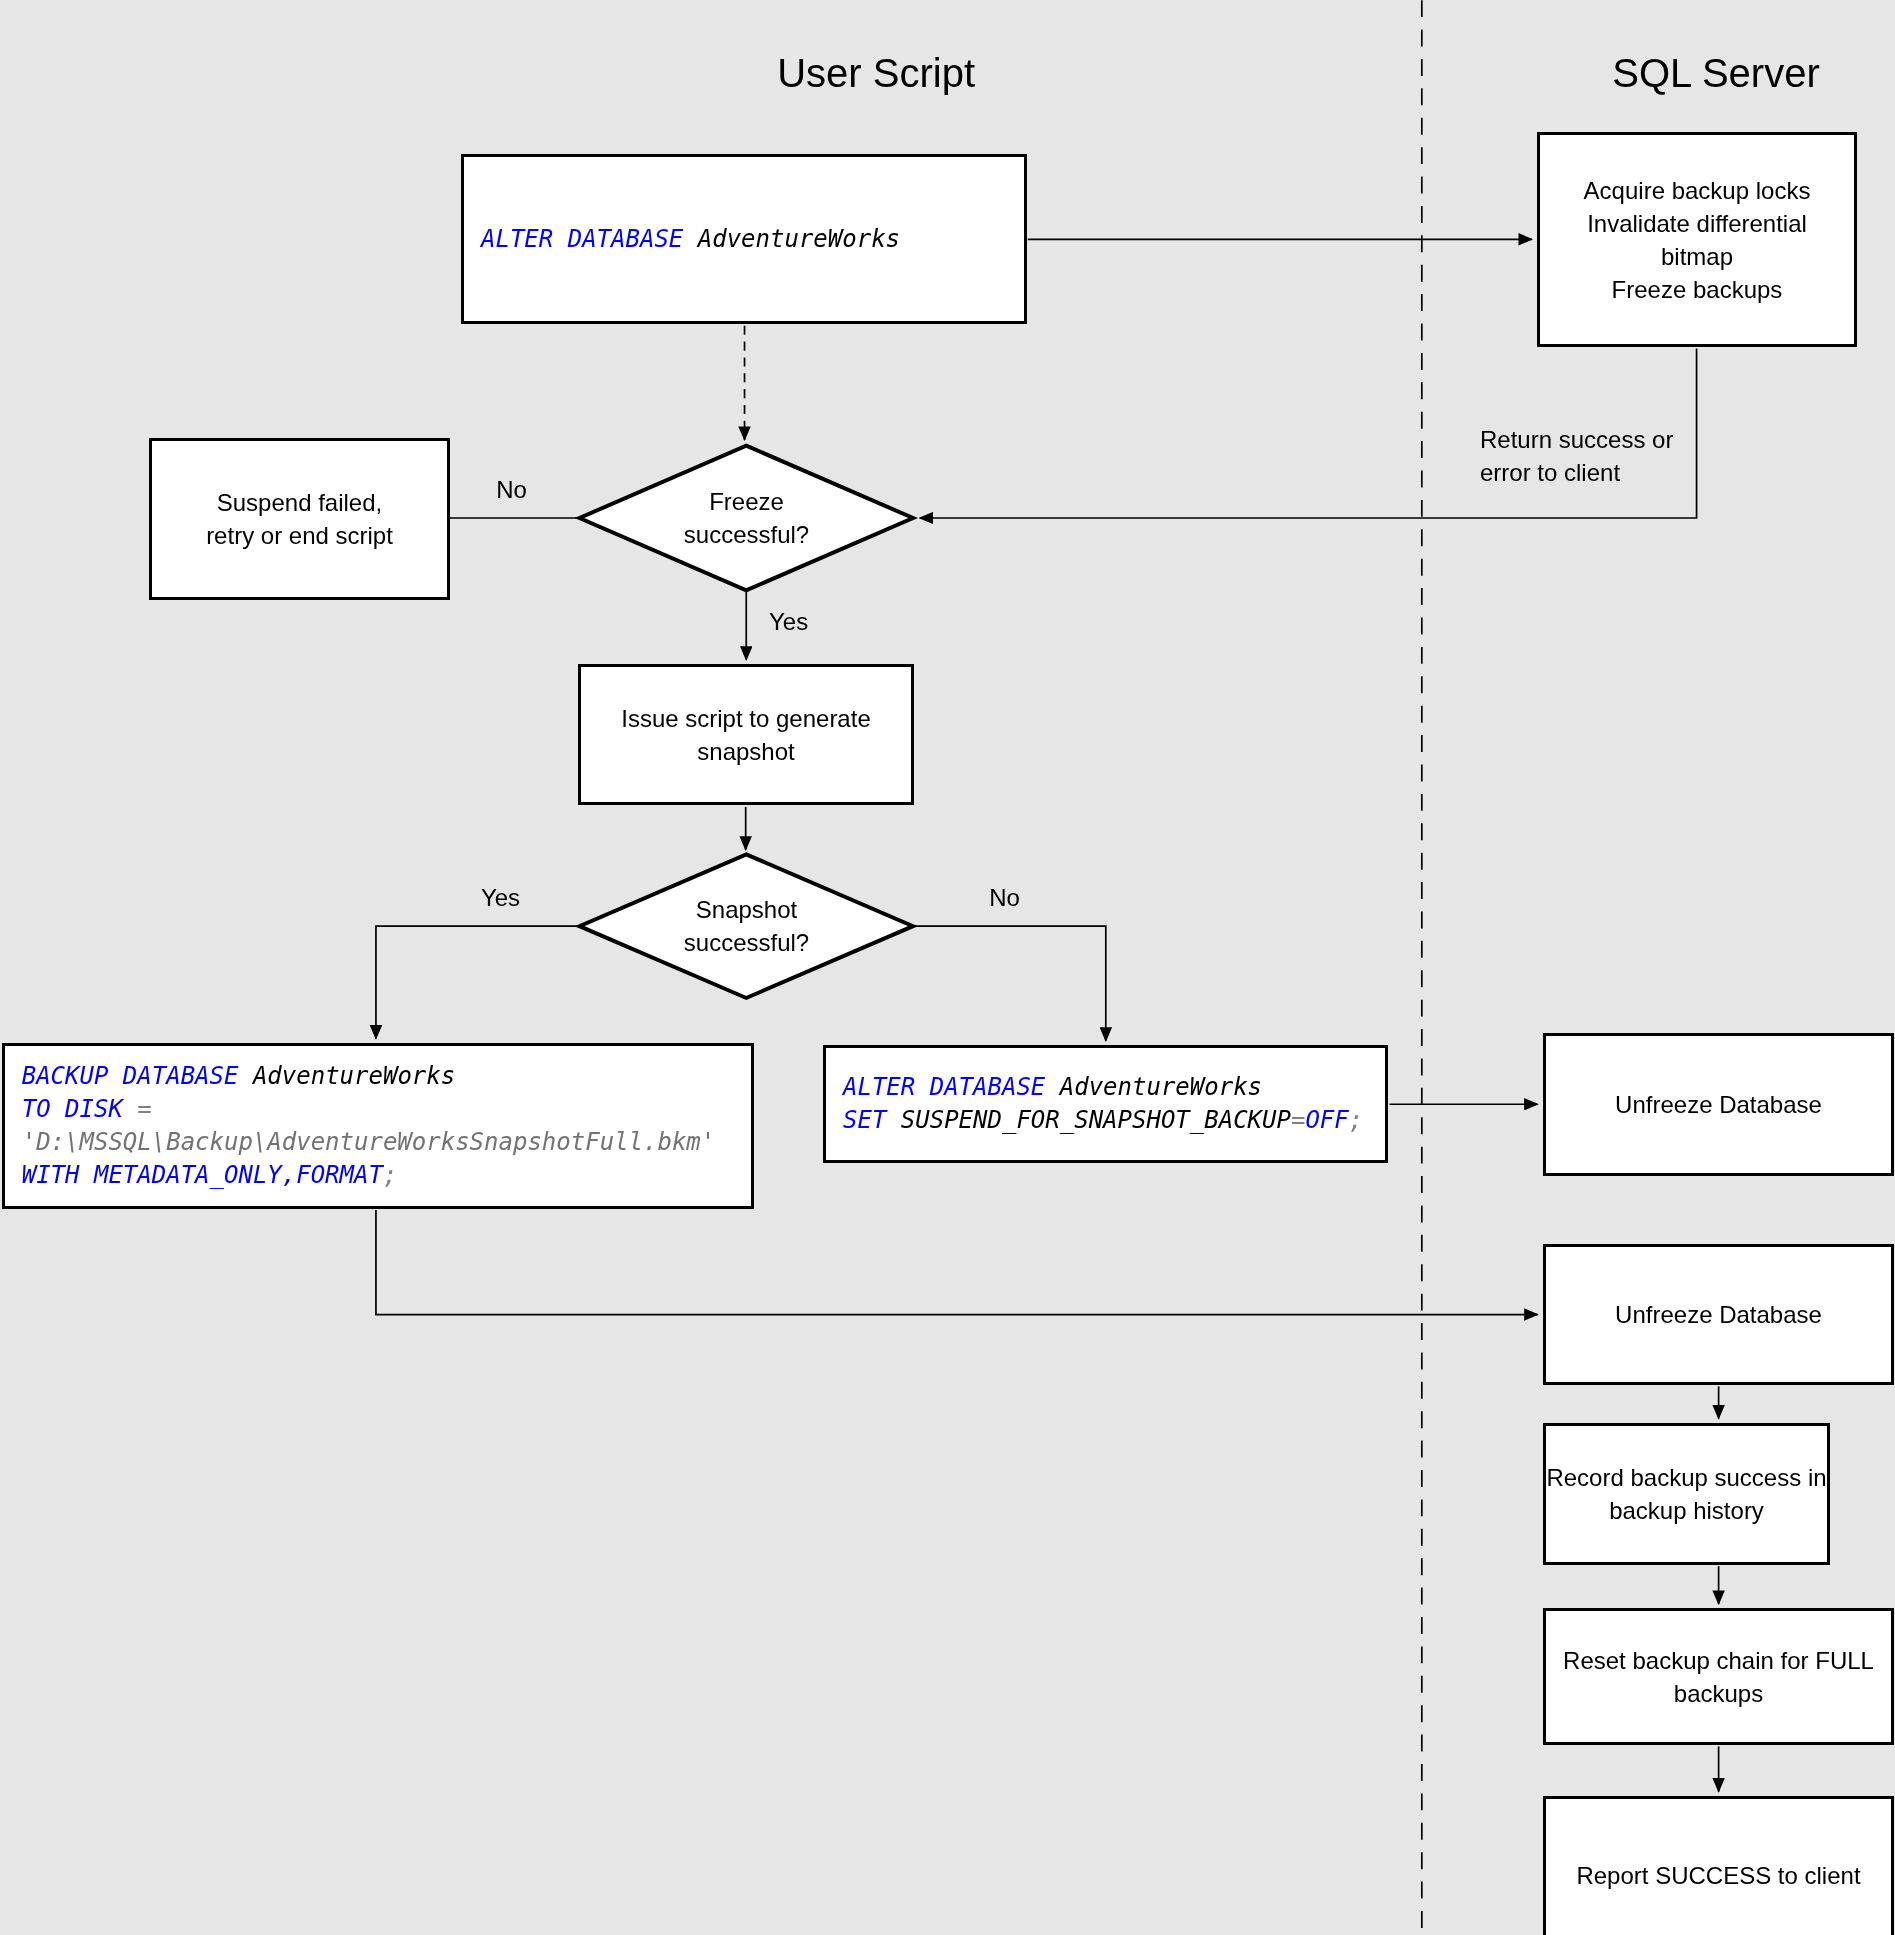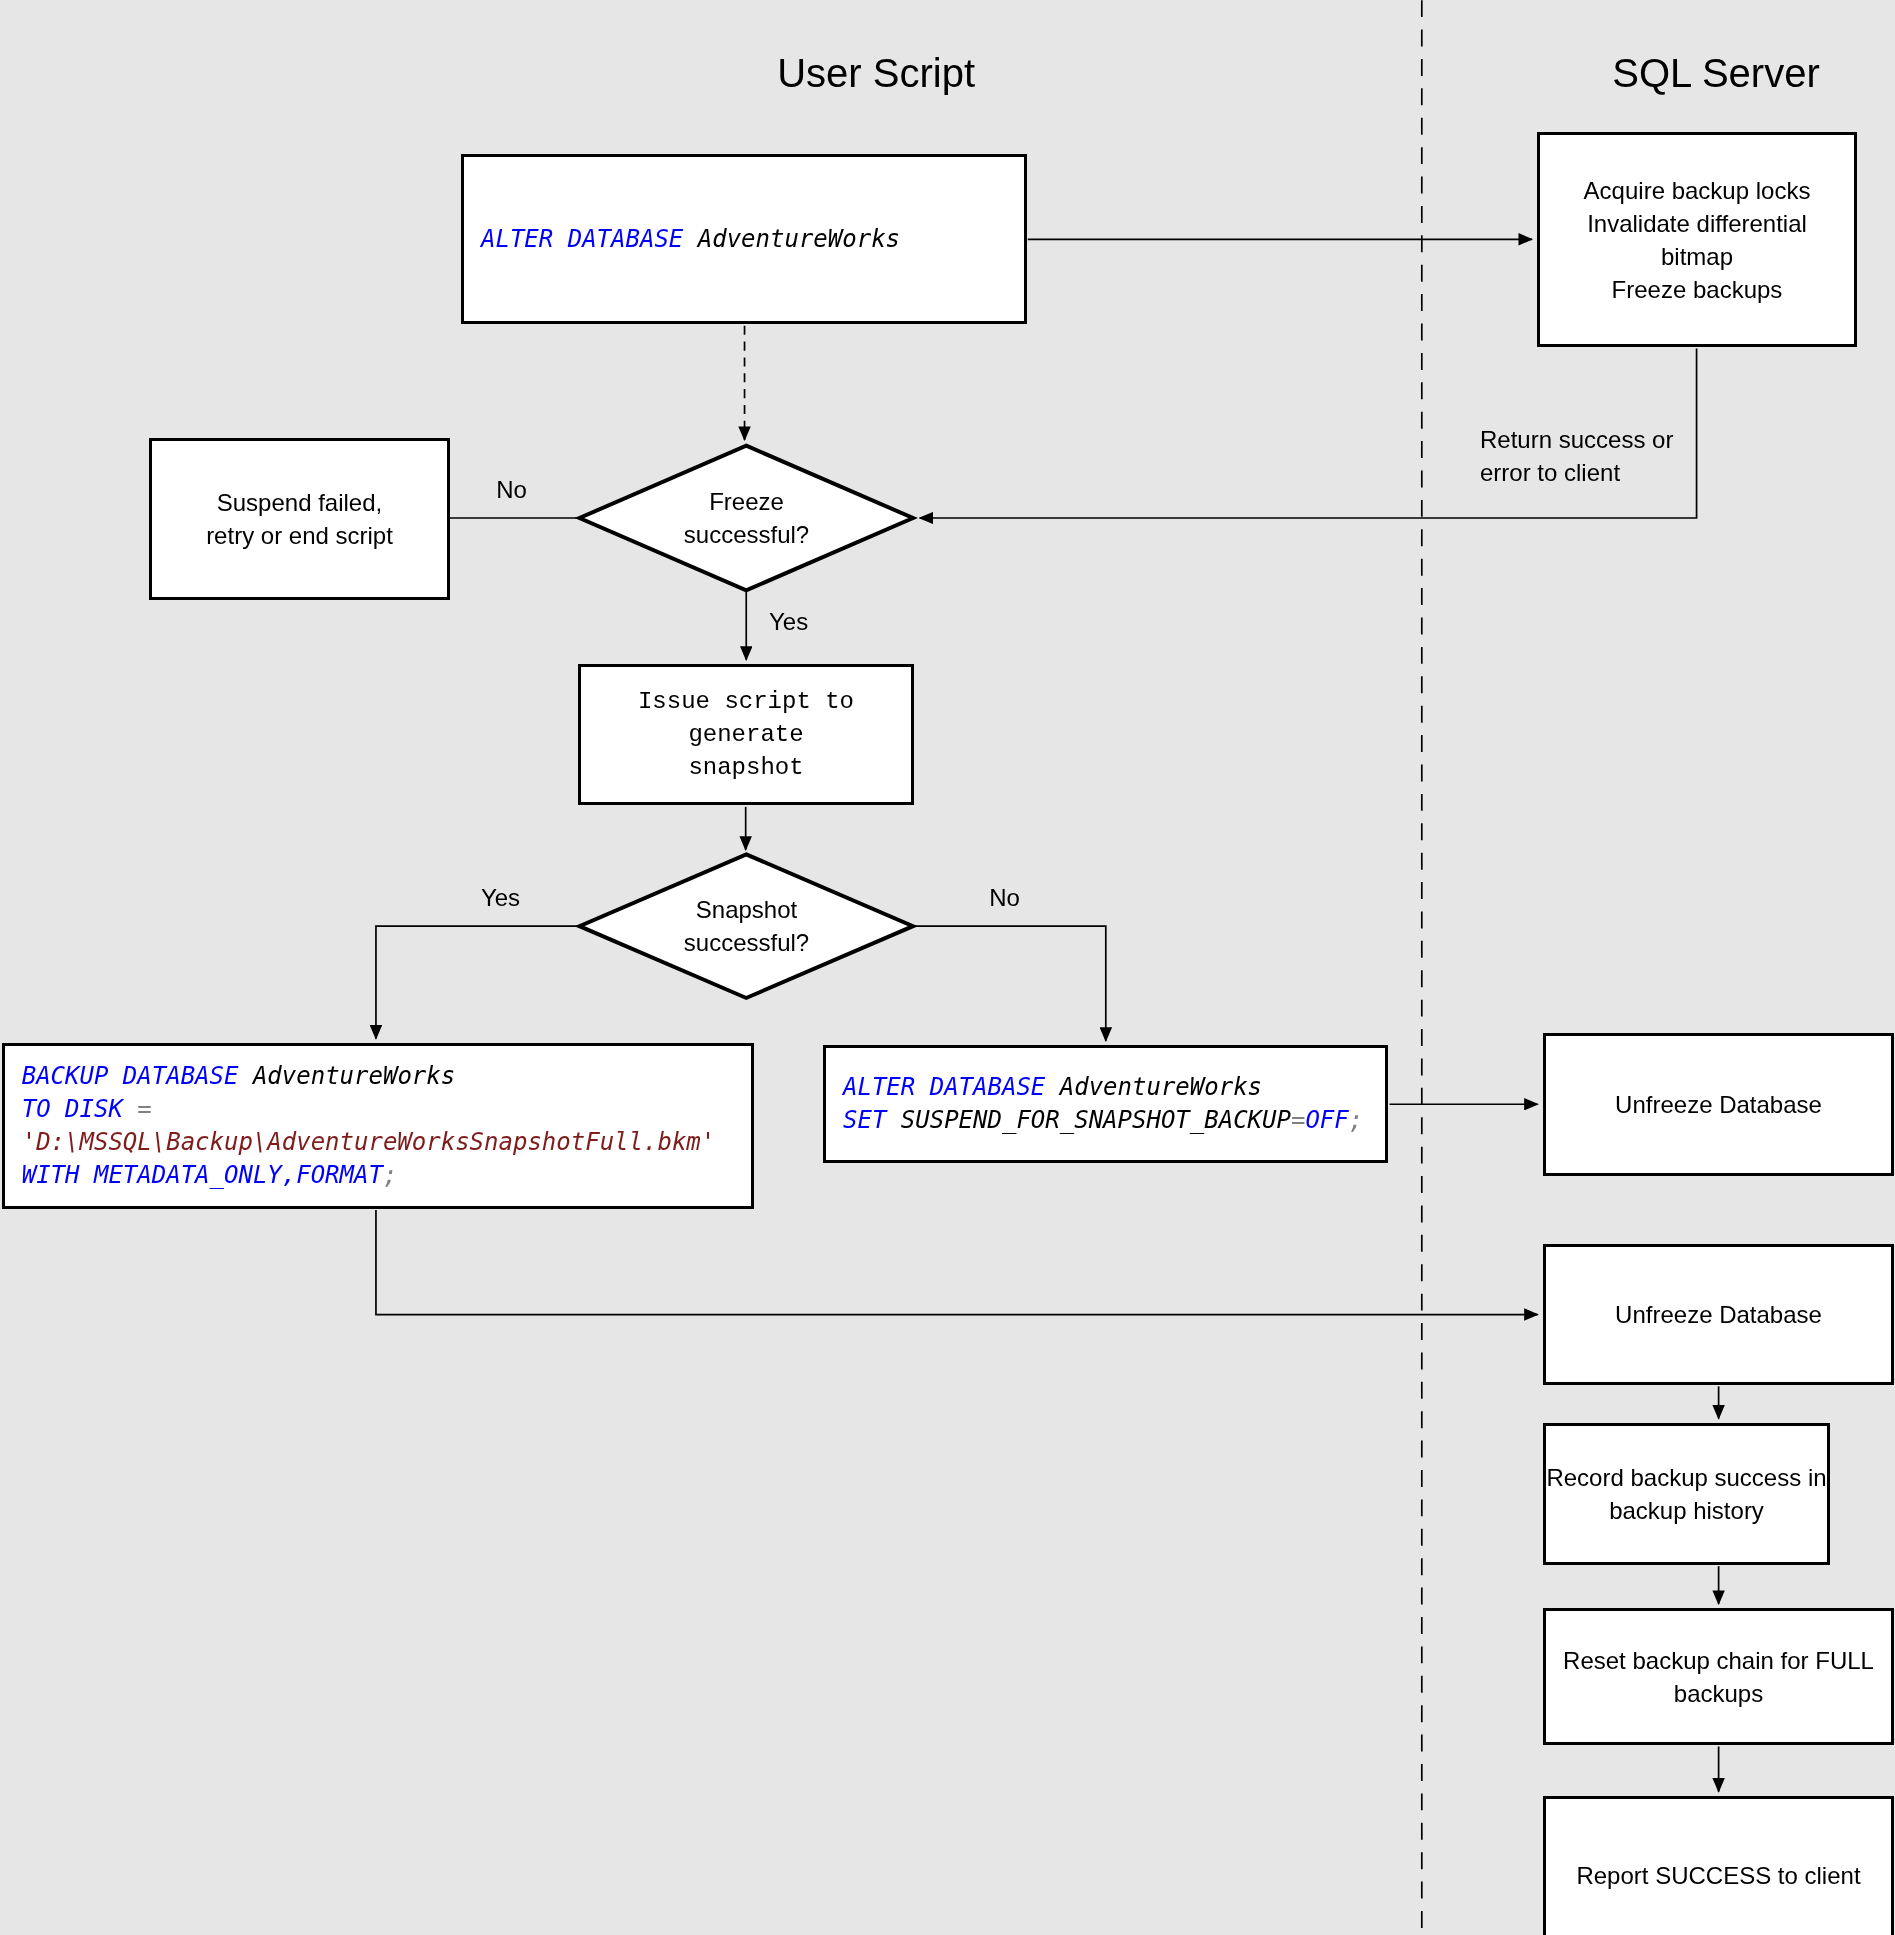--- a/index.html
+++ b/index.html
@@ -8,21 +8,21 @@
   #wires{position:absolute;left:0;top:0;width:1895px;height:1936px;}
   .title{position:absolute;font-size:40px;line-height:47px;text-align:center;width:458px;}
   .box{position:absolute;background:#ffffff;border:3.4px solid #000;box-sizing:border-box;
        display:flex;flex-direction:column;justify-content:center;}
   .center{align-items:center;text-align:center;}
   .bodytext{font-size:24px;line-height:33px;}
   .codebox{align-items:flex-start;padding-left:17px;padding-right:4.5px;}
   .code{font-family:"DejaVu Sans Mono",monospace;font-size:24px;line-height:33px;white-space:pre;font-style:italic;}
   .kw{color:#0000ff;}
   .op{color:#808080;}
-  .str{color:#7f1d1d;text-align:center;}
+  .str{color:#737373;text-align:center;}
   .pl{color:#000000;}
   .dlabel{position:absolute;font-size:24px;line-height:33px;text-align:center;}
   .elabel{position:absolute;font-size:24px;line-height:33px;}
   .wire{fill:none;stroke:#000;stroke-width:3;}
   .node{fill:#fff;stroke:#000;stroke-width:7;}
 </style>
 </head>
 <body>
 
 <div id="canvas">
@@ -71,21 +71,21 @@
   <div class="box center bodytext" style="left:149px;top:438px;width:301px;height:162px;">
     <div>Suspend failed,</div>
     <div>retry or end script</div>
   </div>
 
   <div class="dlabel" style="left:605px;top:485px;width:283px;">
     <div>Freeze</div>
     <div>successful?</div>
   </div>
 
-  <div class="box center bodytext" style="left:578px;top:664px;width:336px;height:141px;font-family:Liberation Mono, monospace;">
+  <div class="box center bodytext" style="left:578px;top:664px;width:336px;height:141px;">
     <div>Issue script to generate</div>
     <div>snapshot</div>
   </div>
 
   <div class="dlabel" style="left:605px;top:893px;width:283px;">
     <div>Snapshot</div>
     <div>successful?</div>
   </div>
 
   <div class="box codebox" style="left:1.7px;top:1043px;width:752px;height:166px;">

